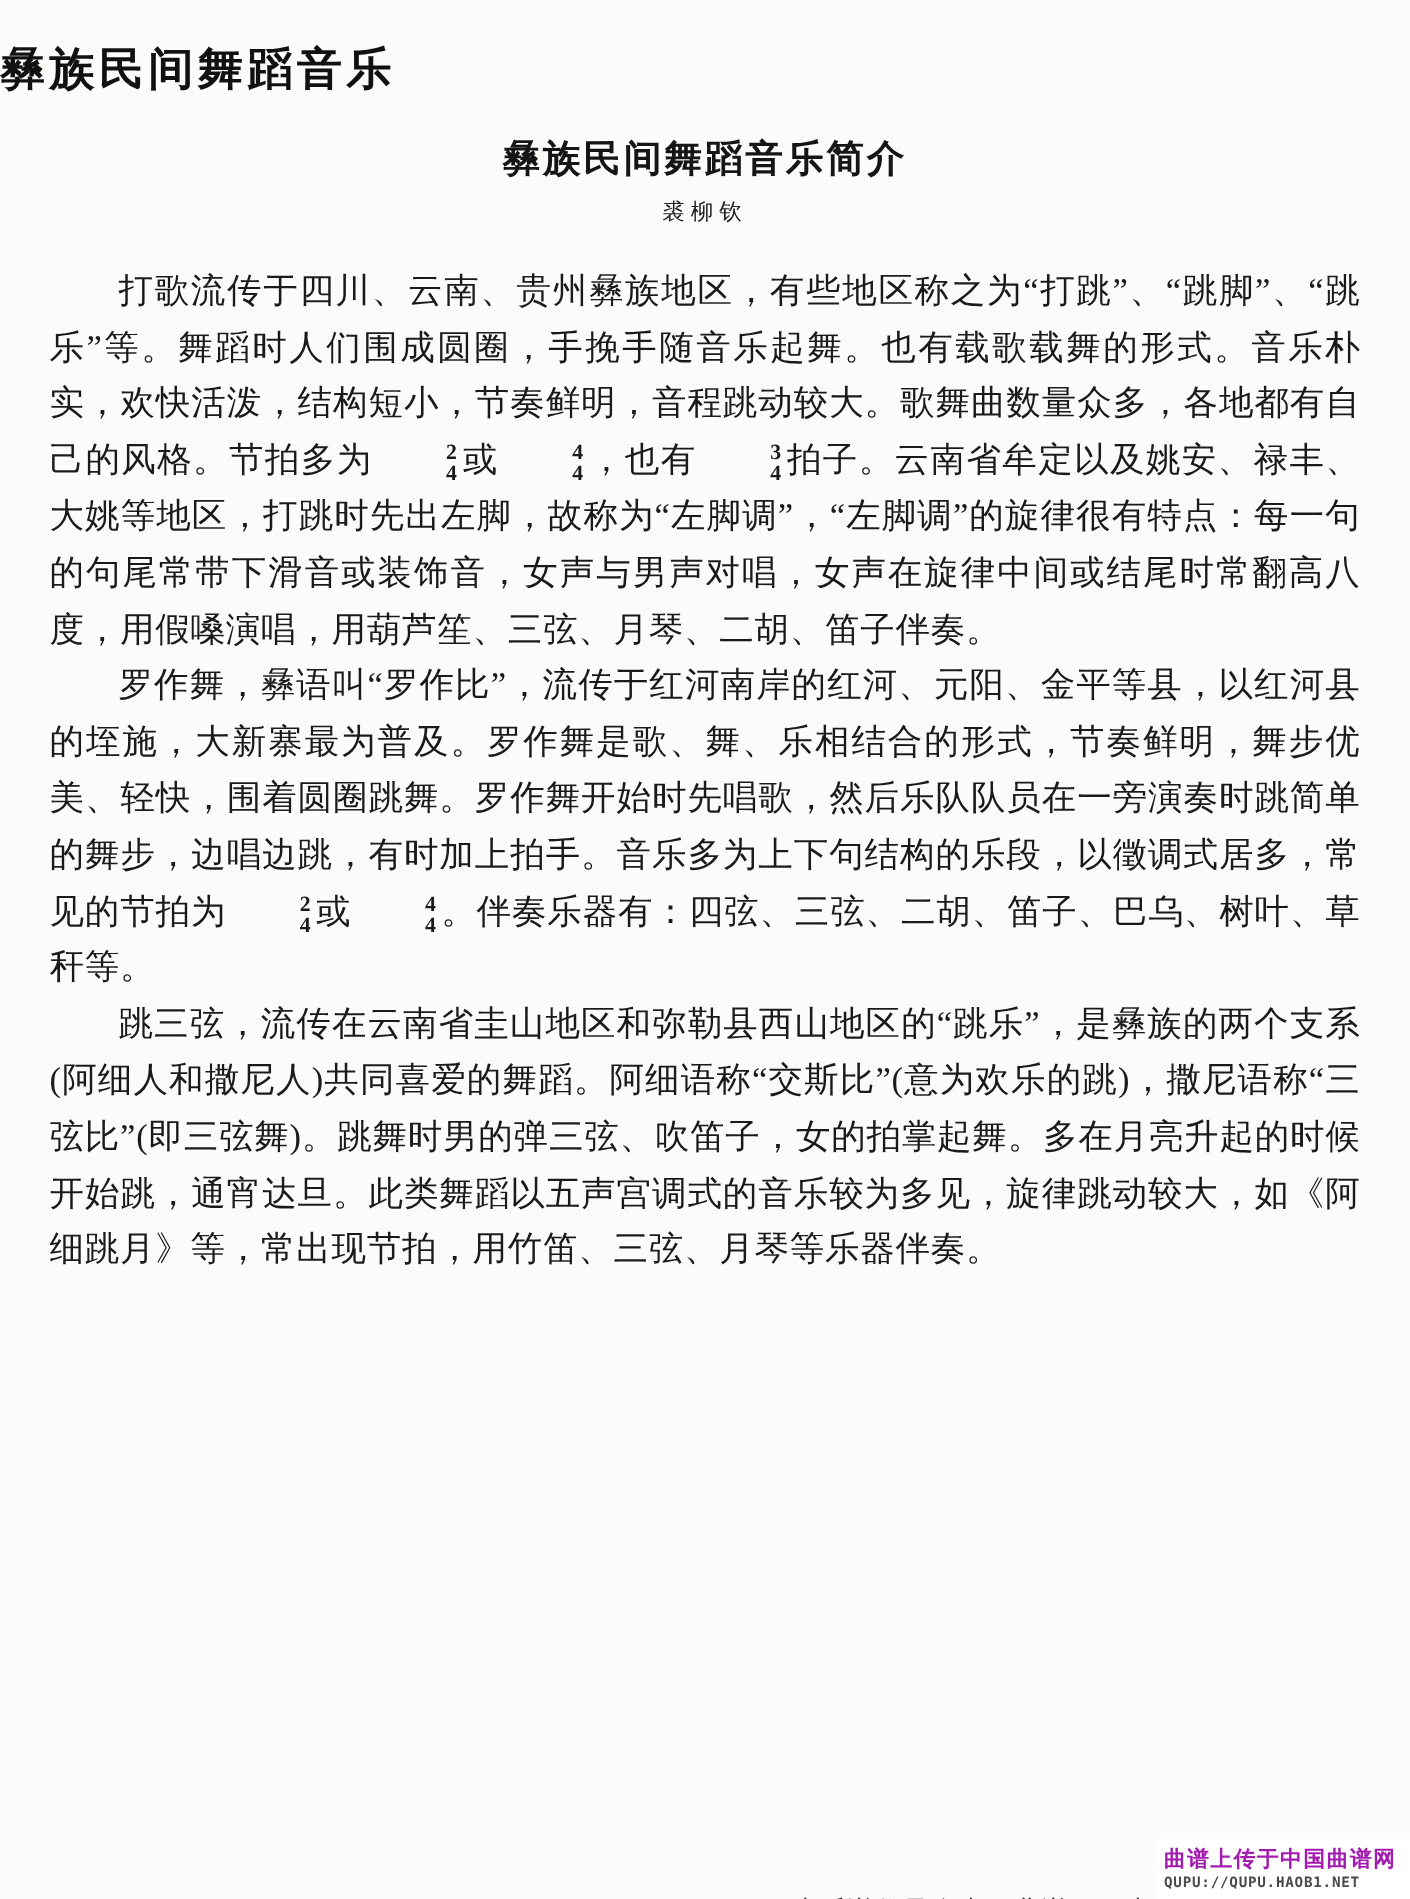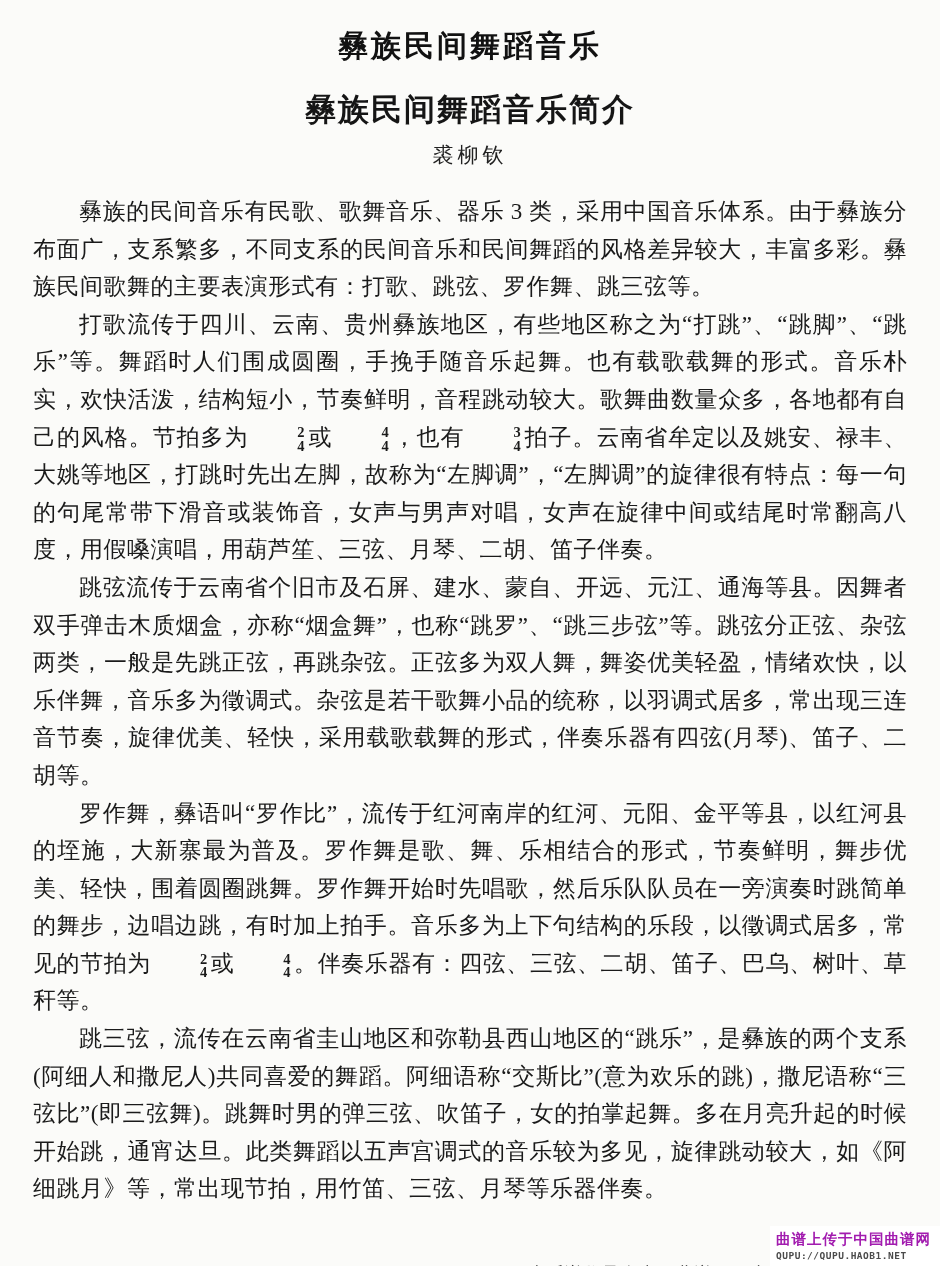--- a/index.html
+++ b/index.html
@@ -7,38 +7,38 @@
     width:940px;height:1266px;
     background:#fbfbf9;
     font-family:"Liberation Serif","DejaVu Serif",serif;
     color:#171717;
     position:relative;
     overflow:hidden;
   }
   .page{position:relative;width:940px;height:1266px;}
   .doc-title{
     margin:26px 0 0 0;
-    text-align:center;
+    text-align:left;
     font-size:30px;
     font-weight:700;
     letter-spacing:3px;
     color:#111;
   }
   .doc-subtitle{
     margin:22px 0 0 0;
     text-align:center;
-    font-size:31px;
+    font-size:25px;
     font-weight:700;
     letter-spacing:2px;
     color:#151515;
   }
   .doc-author{
     margin:10px 0 0 0;
     text-align:center;
-    font-size:21px;
+    font-size:15px;
     letter-spacing:4px;
     color:#222;
   }
   .doc-body{
     margin:24px 33px 0 33px;
   }
   .doc-body p{
     margin:0;
     font-size:23px;
     line-height:37.6px;
@@ -100,23 +100,21 @@
 
 <div class="page">
 
   <h1 class="doc-title">彝族民间舞蹈音乐</h1>
 
   <h2 class="doc-subtitle">彝族民间舞蹈音乐简介</h2>
 
   <div class="doc-author">裘柳钦</div>
 
   <div class="doc-body" id="doc-body">
-      <p>彝族的民间音乐有民歌、歌舞音乐、器乐 3 类，采用中国音乐体系。由于彝族分布面广，支系繁多，不同支系的民间音乐和民间舞蹈的风格差异较大，丰富多彩。彝族民间歌舞的主要表演形式有：打歌、跳弦、罗作舞、跳三弦等。</p>
       <p>打歌流传于四川、云南、贵州彝族地区，有些地区称之为“打跳”、“跳脚”、“跳乐”等。舞蹈时人们围成圆圈，手挽手随音乐起舞。也有载歌载舞的形式。音乐朴实，欢快活泼，结构短小，节奏鲜明，音程跳动较大。歌舞曲数量众多，各地都有自己的风格。节拍多为<span class="frac"><span>2</span><span>4</span></span>或<span class="frac"><span>4</span><span>4</span></span>，也有<span class="frac"><span>3</span><span>4</span></span>拍子。云南省牟定以及姚安、禄丰、大姚等地区，打跳时先出左脚，故称为“左脚调”，“左脚调”的旋律很有特点：每一句的句尾常带下滑音或装饰音，女声与男声对唱，女声在旋律中间或结尾时常翻高八度，用假嗓演唱，用葫芦笙、三弦、月琴、二胡、笛子伴奏。</p>
-      <p>跳弦流传于云南省个旧市及石屏、建水、蒙自、开远、元江、通海等县。因舞者双手弹击木质烟盒，亦称“烟盒舞”，也称“跳罗”、“跳三步弦”等。跳弦分正弦、杂弦两类，一般是先跳正弦，再跳杂弦。正弦多为双人舞，舞姿优美轻盈，情绪欢快，以乐伴舞，音乐多为徵调式。杂弦是若干歌舞小品的统称，以羽调式居多，常出现三连音节奏，旋律优美、轻快，采用载歌载舞的形式，伴奏乐器有四弦(月琴)、笛子、二胡等。</p>
       <p>罗作舞，彝语叫“罗作比”，流传于红河南岸的红河、元阳、金平等县，以红河县的垤施，大新寨最为普及。罗作舞是歌、舞、乐相结合的形式，节奏鲜明，舞步优美、轻快，围着圆圈跳舞。罗作舞开始时先唱歌，然后乐队队员在一旁演奏时跳简单的舞步，边唱边跳，有时加上拍手。音乐多为上下句结构的乐段，以徵调式居多，常见的节拍为<span class="frac"><span>2</span><span>4</span></span>或<span class="frac"><span>4</span><span>4</span></span>。伴奏乐器有：四弦、三弦、二胡、笛子、巴乌、树叶、草秆等。</p>
       <p>跳三弦，流传在云南省圭山地区和弥勒县西山地区的“跳乐”，是彝族的两个支系(阿细人和撒尼人)共同喜爱的舞蹈。阿细语称“交斯比”(意为欢乐的跳)，撒尼语称“三弦比”(即三弦舞)。跳舞时男的弹三弦、吹笛子，女的拍掌起舞。多在月亮升起的时候开始跳，通宵达旦。此类舞蹈以五声宫调式的音乐较为多见，旋律跳动较大，如《阿细跳月》等，常出现节拍，用竹笛、三弦、月琴等乐器伴奏。</p>
     </div>
 
   <div class="footer-note">本乐谱收录自中国曲谱网，由书</div>
 
   <div class="watermark">
     <div class="wm-site">曲谱上传于中国曲谱网</div>
     <div class="wm-url">QUPU://QUPU.HAOB1.NET</div>
 

